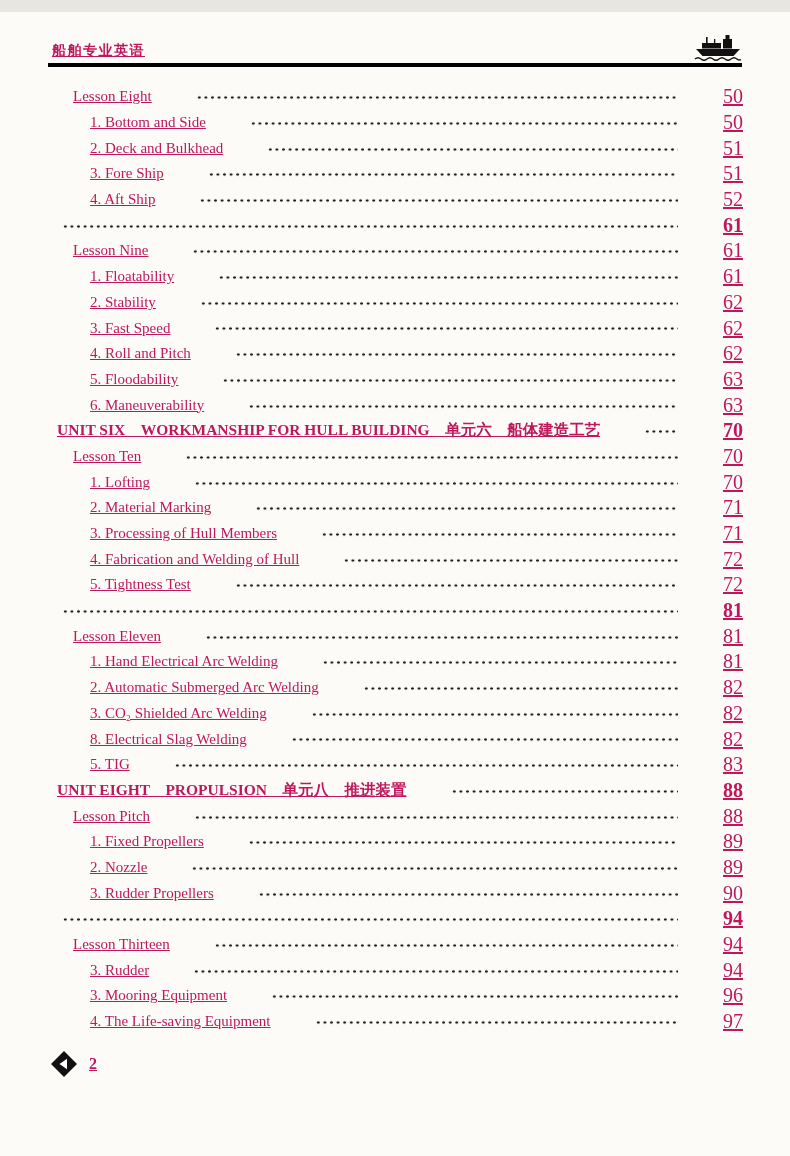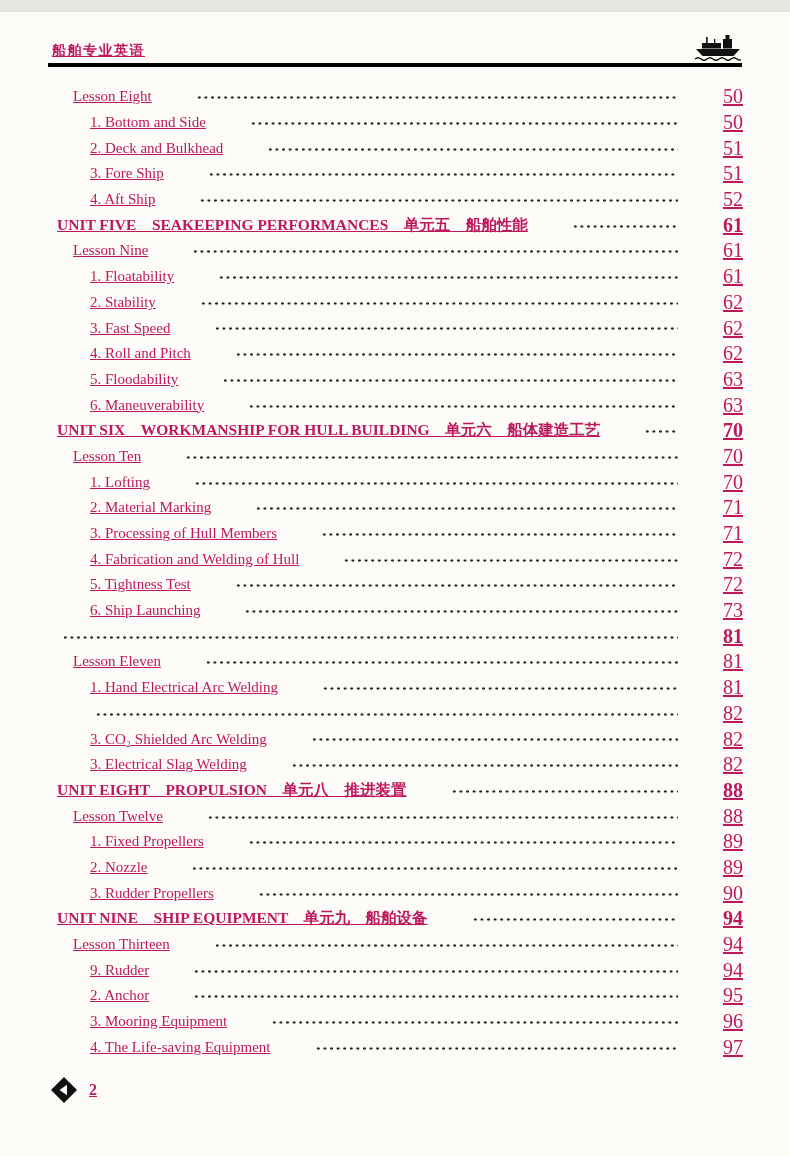--- a/index.html
+++ b/index.html
@@ -126,21 +126,20 @@
         <span class="toc-label">3. Fore Ship</span>
         <span class="leader"></span>
         <span class="toc-page">51</span>
       </div>
       <div class="toc-row level-item">
         <span class="toc-label">4. Aft Ship</span>
         <span class="leader"></span>
         <span class="toc-page">52</span>
       </div>
       <div class="toc-row level-unit">
-        <span class="toc-label">UNIT FIVE　SEAKEEPING PERFORMANCES　单元五　船舶性能</span>
         <span class="leader"></span>
         <span class="toc-page">61</span>
       </div>
       <div class="toc-row level-lesson">
         <span class="toc-label">Lesson Nine</span>
         <span class="leader"></span>
         <span class="toc-page">61</span>
       </div>
       <div class="toc-row level-item">
         <span class="toc-label">1. Floatability</span>
@@ -200,97 +199,92 @@
       <div class="toc-row level-item">
         <span class="toc-label">4. Fabrication and Welding of Hull</span>
         <span class="leader"></span>
         <span class="toc-page">72</span>
       </div>
       <div class="toc-row level-item">
         <span class="toc-label">5. Tightness Test</span>
         <span class="leader"></span>
         <span class="toc-page">72</span>
       </div>
-      <div class="toc-row level-item">
-        <span class="toc-label">6. Ship Launching</span>
-        <span class="leader"></span>
-        <span class="toc-page">73</span>
-      </div>
       <div class="toc-row level-unit">
         <span class="leader"></span>
         <span class="toc-page">81</span>
       </div>
       <div class="toc-row level-lesson">
         <span class="toc-label">Lesson Eleven</span>
         <span class="leader"></span>
         <span class="toc-page">81</span>
       </div>
       <div class="toc-row level-item">
         <span class="toc-label">1. Hand Electrical Arc Welding</span>
         <span class="leader"></span>
         <span class="toc-page">81</span>
       </div>
       <div class="toc-row level-item">
+        <span class="toc-label">2. Automatic Submerged Arc Welding</span>
         <span class="leader"></span>
         <span class="toc-page">82</span>
       </div>
       <div class="toc-row level-item">
         <span class="toc-label">3. CO₂ Shielded Arc Welding</span>
         <span class="leader"></span>
         <span class="toc-page">82</span>
       </div>
       <div class="toc-row level-item">
-        <span class="toc-label">3. Electrical Slag Welding</span>
+        <span class="toc-label">8. Electrical Slag Welding</span>
         <span class="leader"></span>
         <span class="toc-page">82</span>
       </div>
+      <div class="toc-row level-item">
+        <span class="toc-label">5. TIG</span>
+        <span class="leader"></span>
+        <span class="toc-page">83</span>
+      </div>
       <div class="toc-row level-unit">
         <span class="toc-label">UNIT EIGHT　PROPULSION　单元八　推进装置</span>
         <span class="leader"></span>
         <span class="toc-page">88</span>
       </div>
       <div class="toc-row level-lesson">
-        <span class="toc-label">Lesson Twelve</span>
+        <span class="toc-label">Lesson Pitch</span>
         <span class="leader"></span>
         <span class="toc-page">88</span>
       </div>
       <div class="toc-row level-item">
         <span class="toc-label">1. Fixed Propellers</span>
         <span class="leader"></span>
         <span class="toc-page">89</span>
       </div>
       <div class="toc-row level-item">
         <span class="toc-label">2. Nozzle</span>
         <span class="leader"></span>
         <span class="toc-page">89</span>
       </div>
       <div class="toc-row level-item">
         <span class="toc-label">3. Rudder Propellers</span>
         <span class="leader"></span>
         <span class="toc-page">90</span>
       </div>
       <div class="toc-row level-unit">
-        <span class="toc-label">UNIT NINE　SHIP EQUIPMENT　单元九　船舶设备</span>
         <span class="leader"></span>
         <span class="toc-page">94</span>
       </div>
       <div class="toc-row level-lesson">
         <span class="toc-label">Lesson Thirteen</span>
         <span class="leader"></span>
         <span class="toc-page">94</span>
       </div>
       <div class="toc-row level-item">
-        <span class="toc-label">9. Rudder</span>
+        <span class="toc-label">3. Rudder</span>
         <span class="leader"></span>
         <span class="toc-page">94</span>
-      </div>
-      <div class="toc-row level-item">
-        <span class="toc-label">2. Anchor</span>
-        <span class="leader"></span>
-        <span class="toc-page">95</span>
       </div>
       <div class="toc-row level-item">
         <span class="toc-label">3. Mooring Equipment</span>
         <span class="leader"></span>
         <span class="toc-page">96</span>
       </div>
       <div class="toc-row level-item">
         <span class="toc-label">4. The Life-saving Equipment</span>
         <span class="leader"></span>
         <span class="toc-page">97</span>

